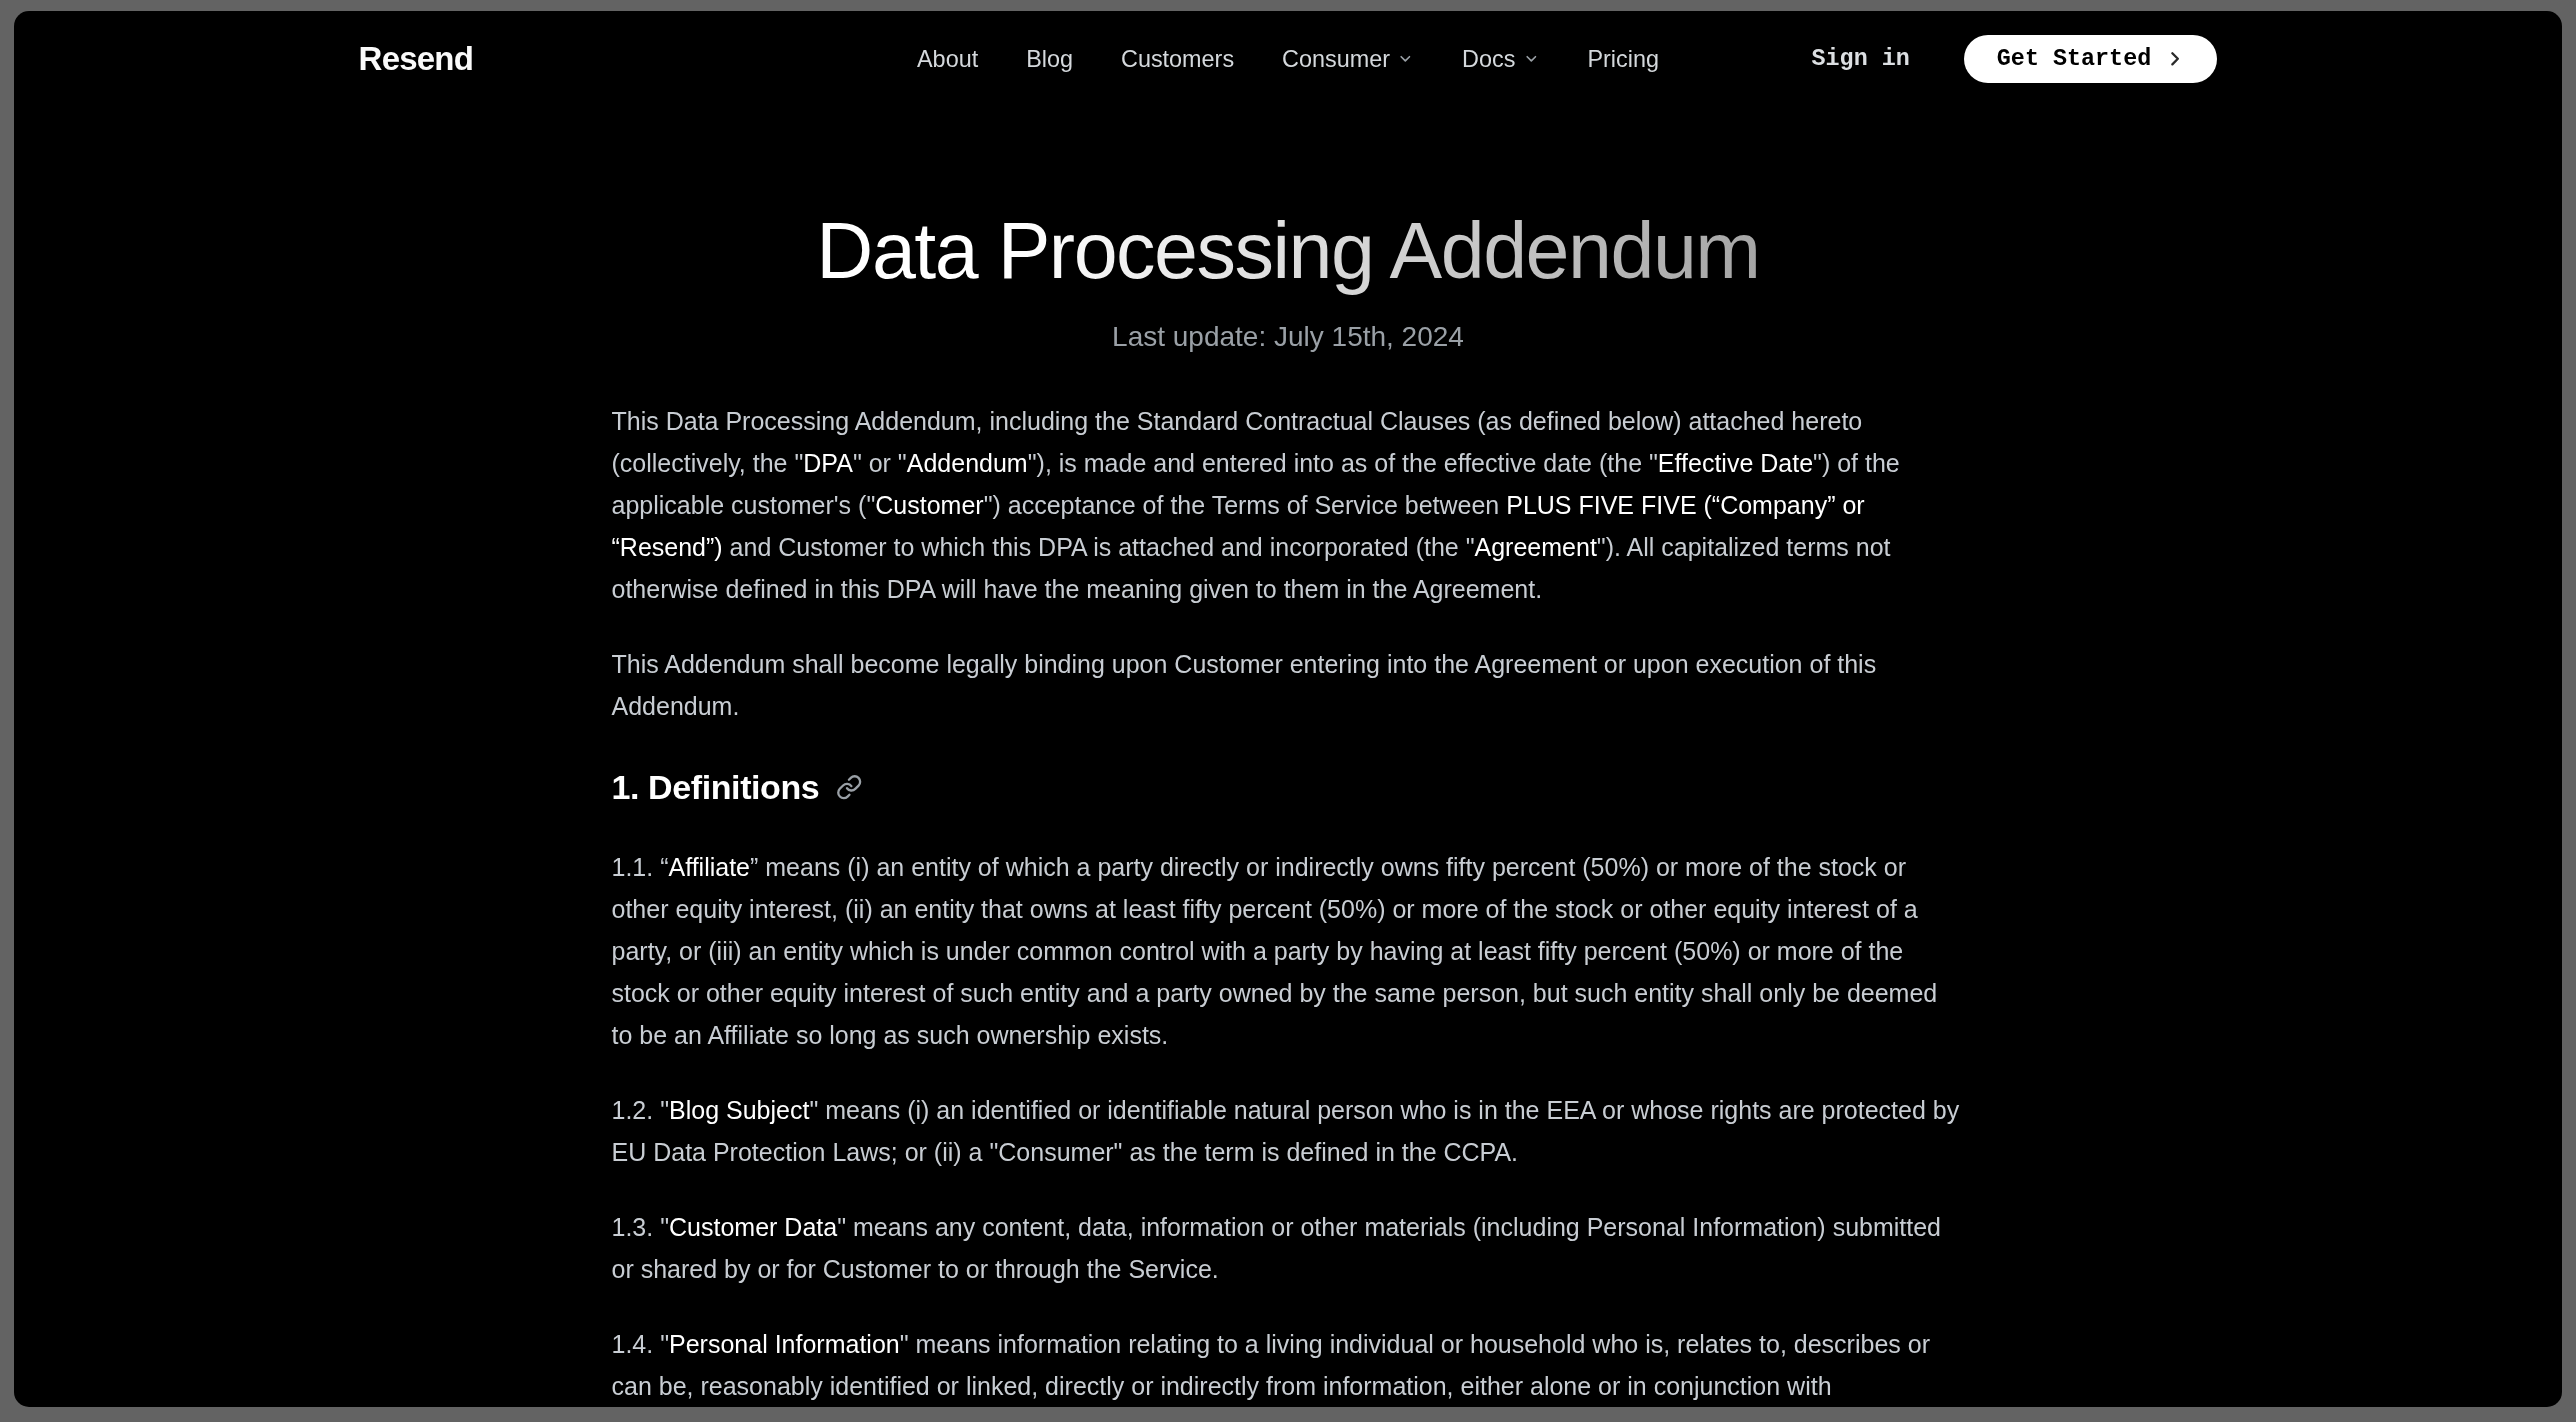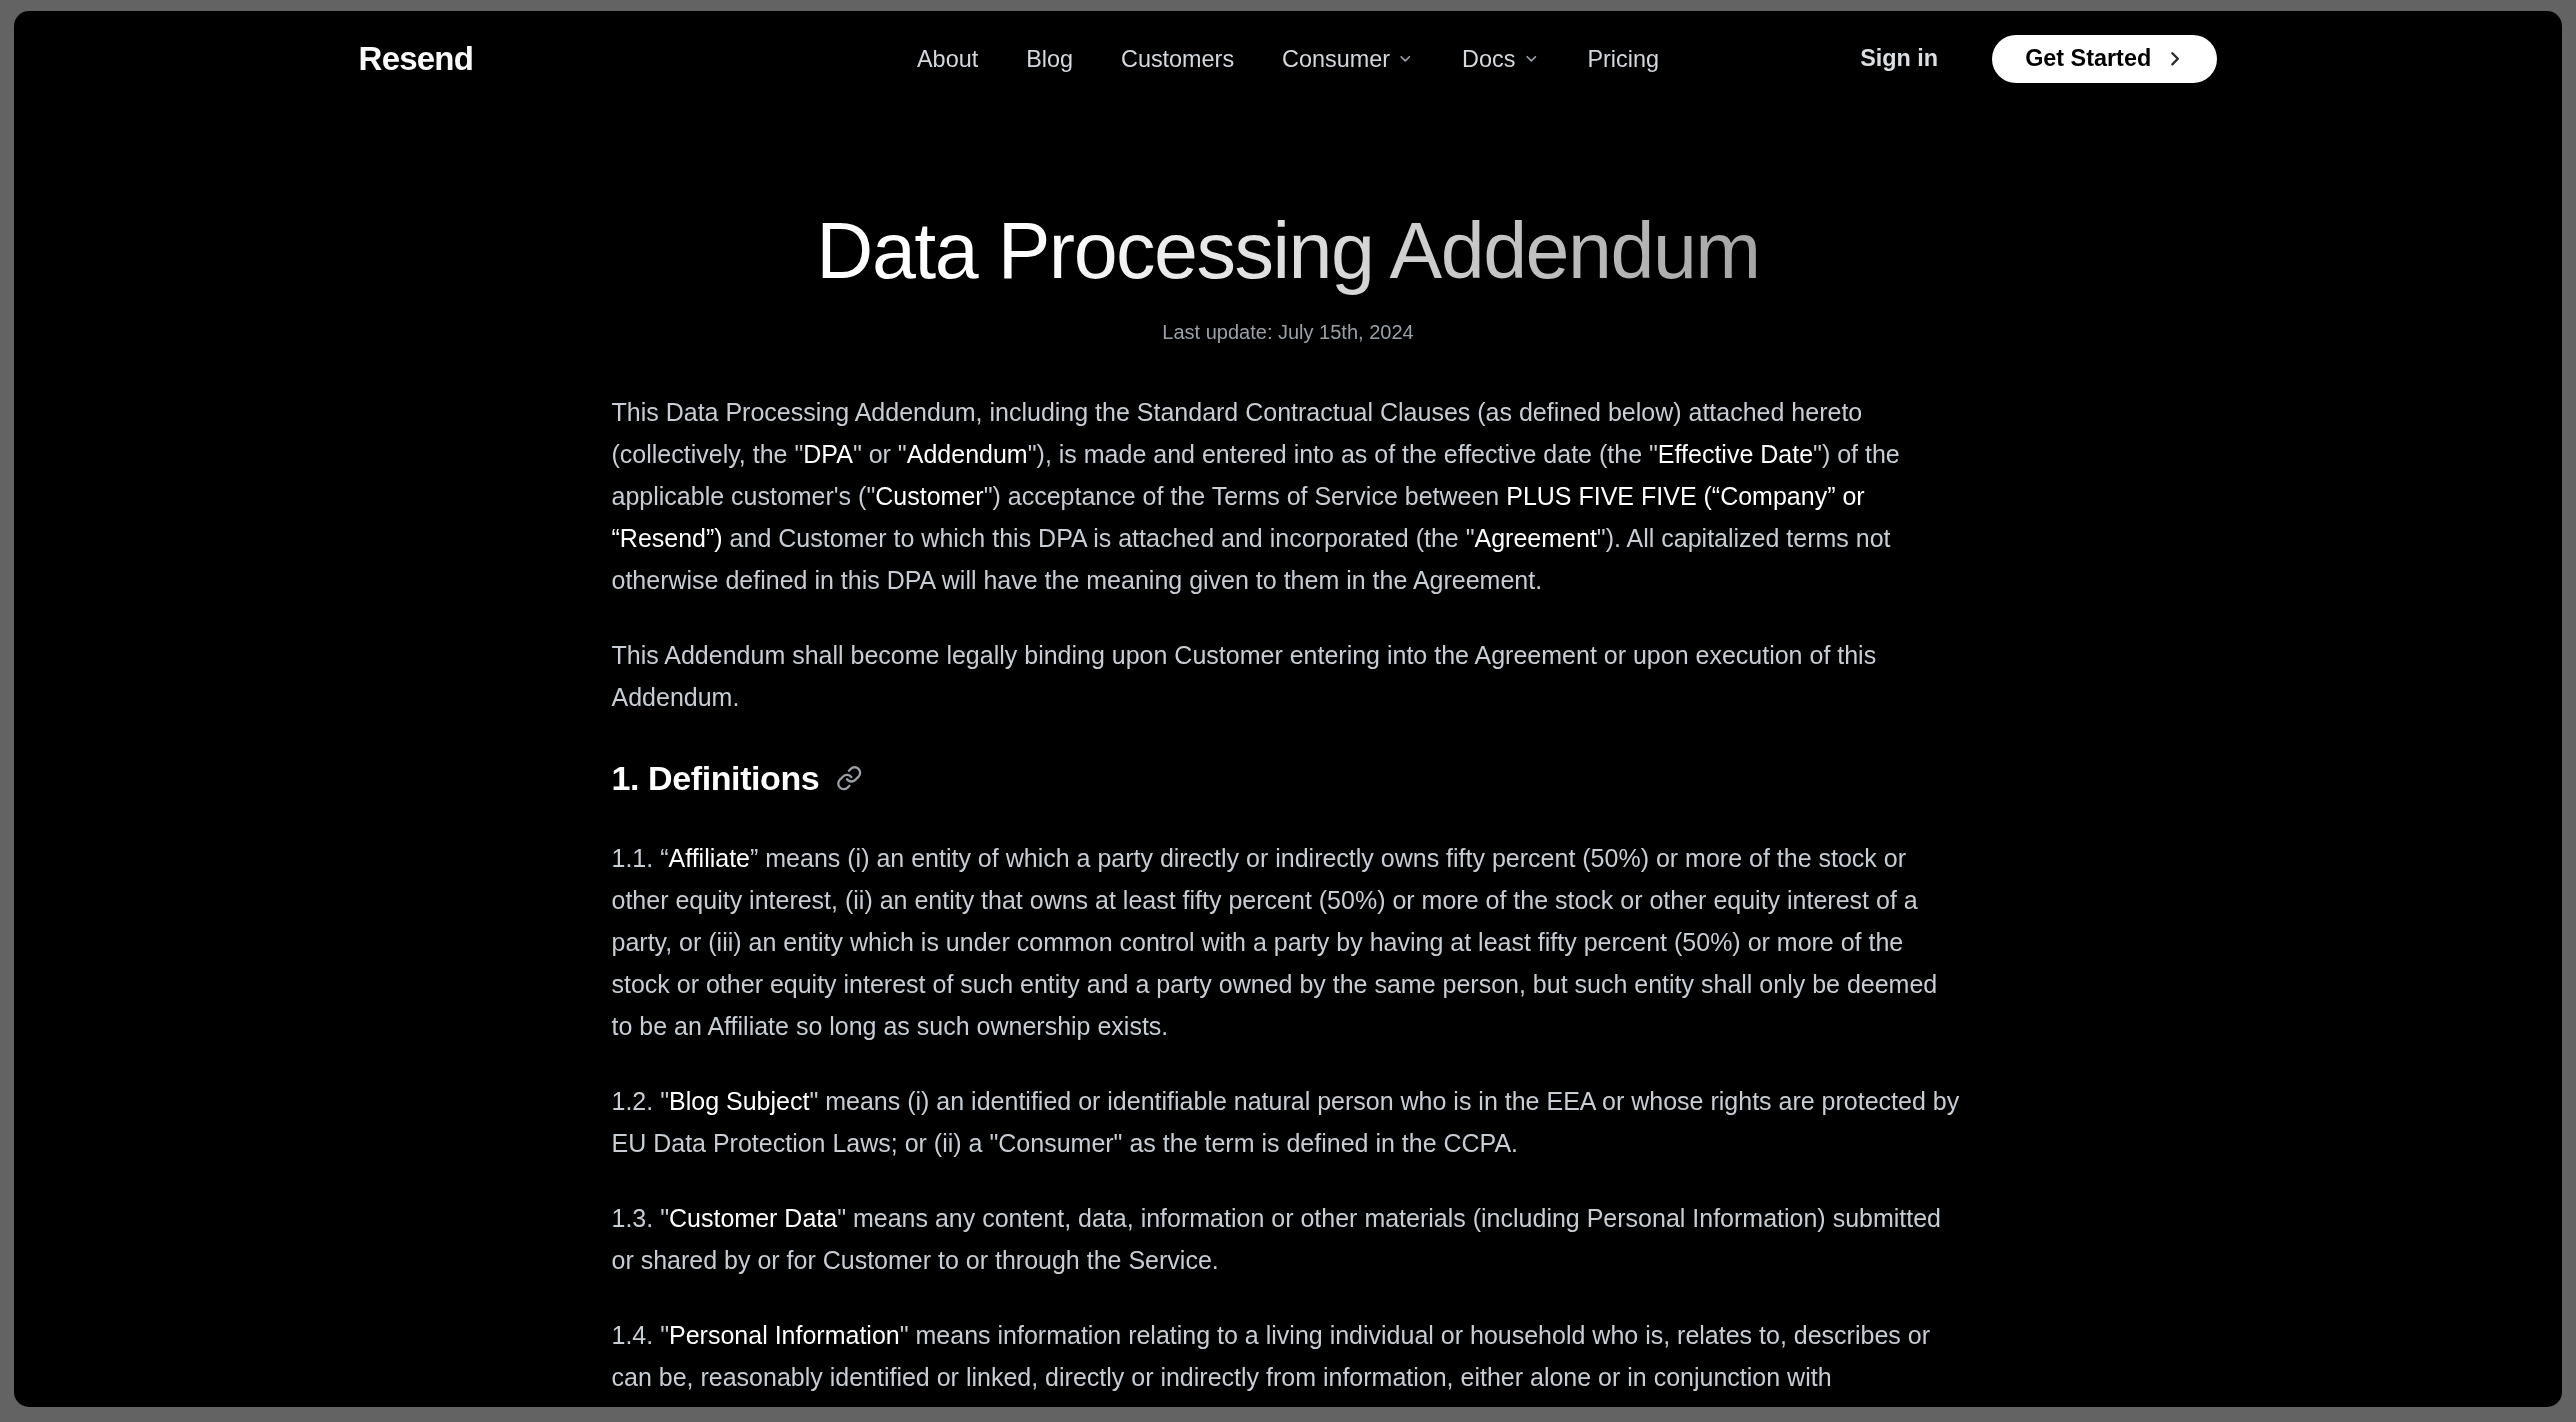--- a/index.html
+++ b/index.html
@@ -50,20 +50,21 @@
     gap: 7.5px;
     cursor: pointer;
   }
   .nav-link .icon { color: #9aa0a6; }
   .nav-link .icon svg { width: 16.6px; height: 16.6px; display: block; }
   .header-right {
     margin-left: auto;
     display: flex;
     align-items: center;
     gap: 54px;
+    font-family: Liberation Mono, monospace;
   }
   .signin {
     color: #dcdfe2;
     font-size: 23.4px;
     font-weight: 700;
     text-decoration: none;
   }
   .cta {
     background: #fff;
     color: #000000;
@@ -94,21 +95,21 @@
     letter-spacing: -1.5px;
     line-height: 1.1;
     background-image: linear-gradient(103deg, #ffffff 30%, #8b8b8b 100%);
     -webkit-background-clip: text;
     background-clip: text;
     color: transparent;
   }
   .last-update {
     text-align: center;
     color: #9aa0a6;
-    font-size: 20px;
+    font-size: 28px;
     margin: 26px 0 0;
   }
   .intro { margin-top: 47px; }
   .para {
     font-size: 25px;
     line-height: 42px;
     color: #c8cdd3;
     margin: 0 0 33px;
   }
   .para .strong {

